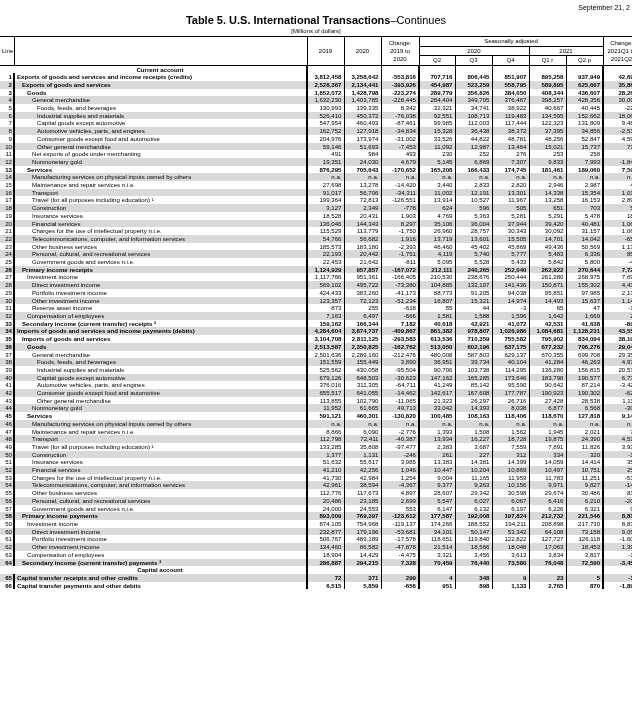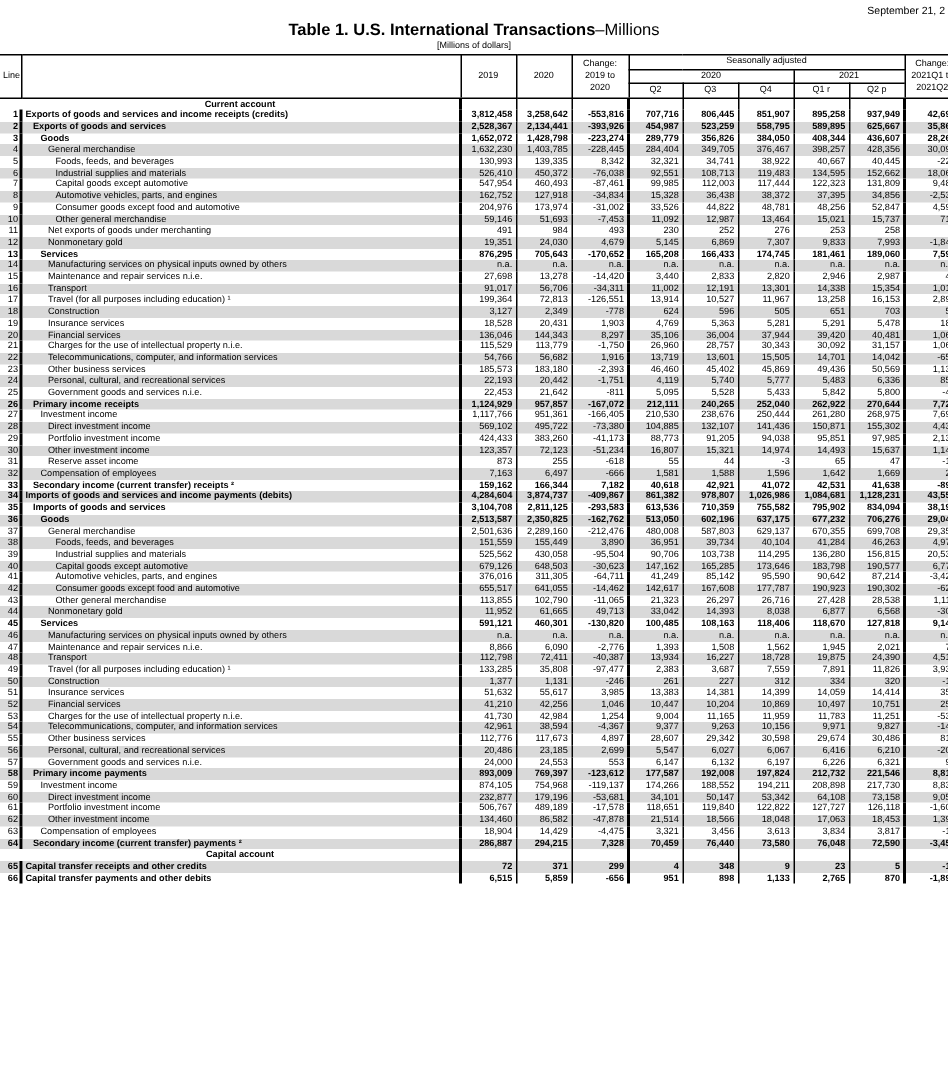--- a/index.html
+++ b/index.html
@@ -16,21 +16,21 @@
   td.num { text-align:right; border-right:1px solid #000; }
   td.num.thick { border-right:2px solid #000; }
   tr.shade td { background:#d9d9d9; }
   tr.bold td { font-weight:bold; }
   tr.section td { text-align:center; font-weight:bold; background:#fff; }
 </style>
 </head>
 <body>
 
 <div class="date">September 21, 2</div>
-<div class="title"><span>Table 1. U.S. International Transactions</span><span class="sub">–Millions</span></div>
+<div class="title"><span>Table 5. U.S. International Transactions</span><span class="sub">–Continues</span></div>
 <div class="units">[Millions of dollars]</div>
 
 <table>
   <colgroup>
     <col style="width:14px">
       <col style="width:293px">
     <col style="width:37px">
       <col style="width:37px">
       <col style="width:38px">
     <col style="width:36px">

